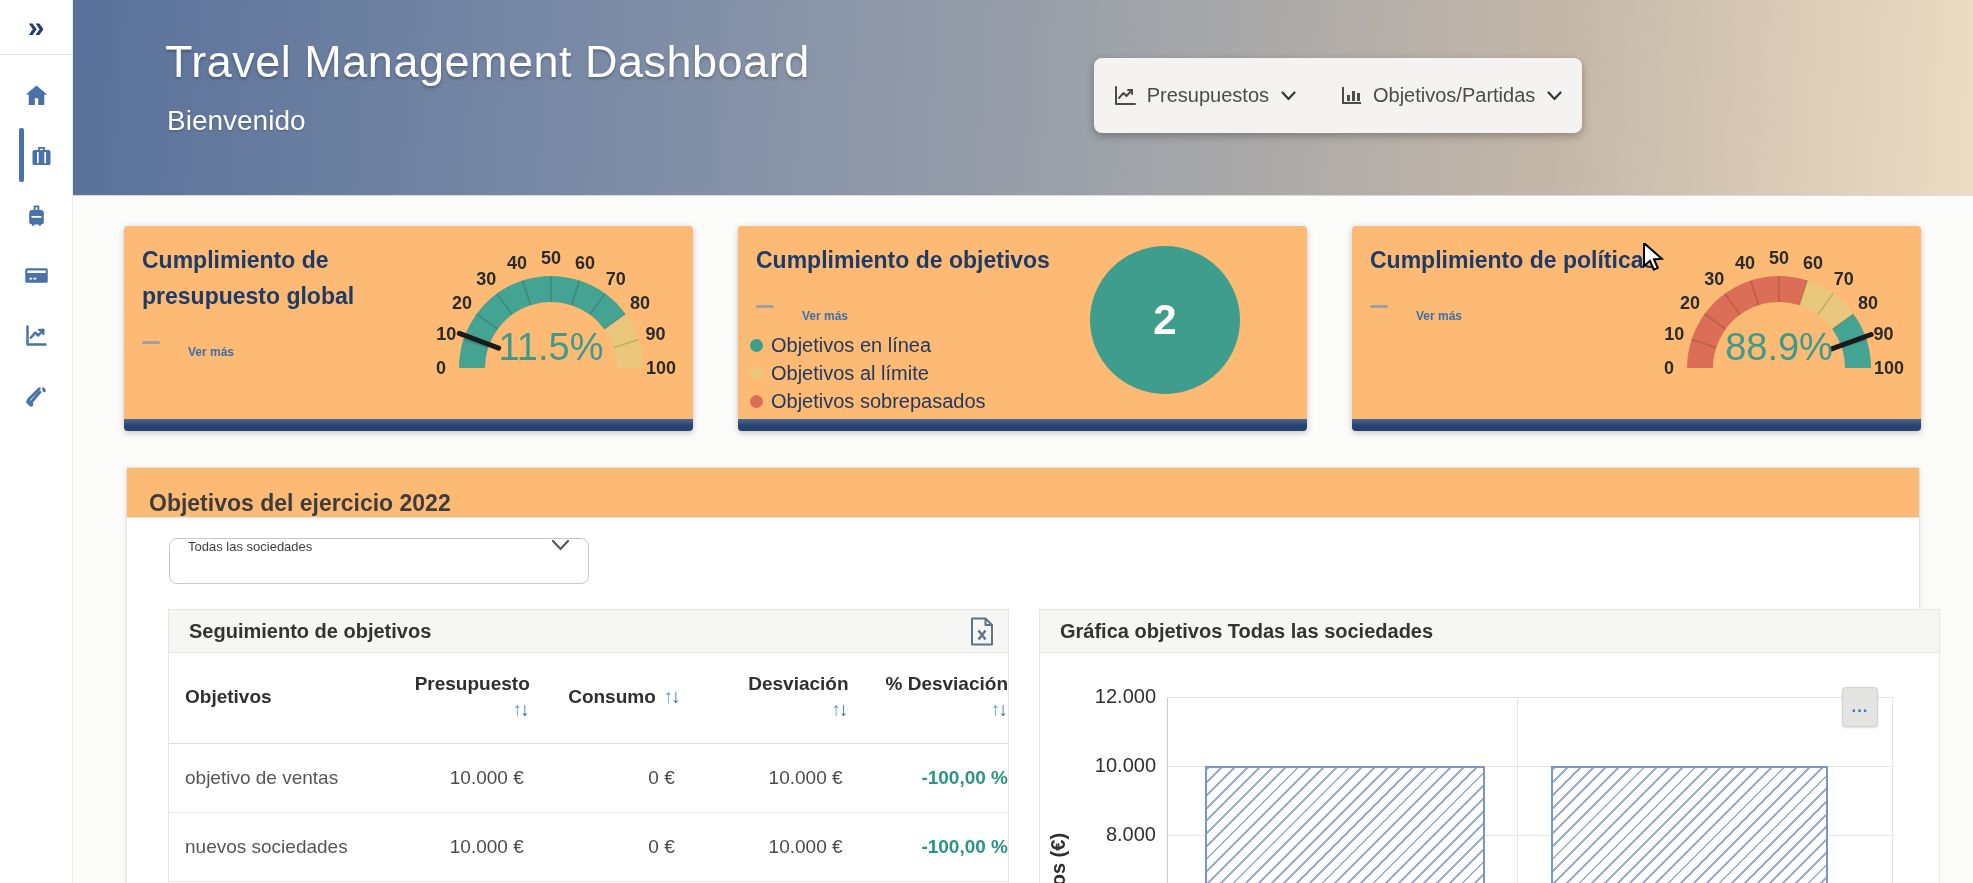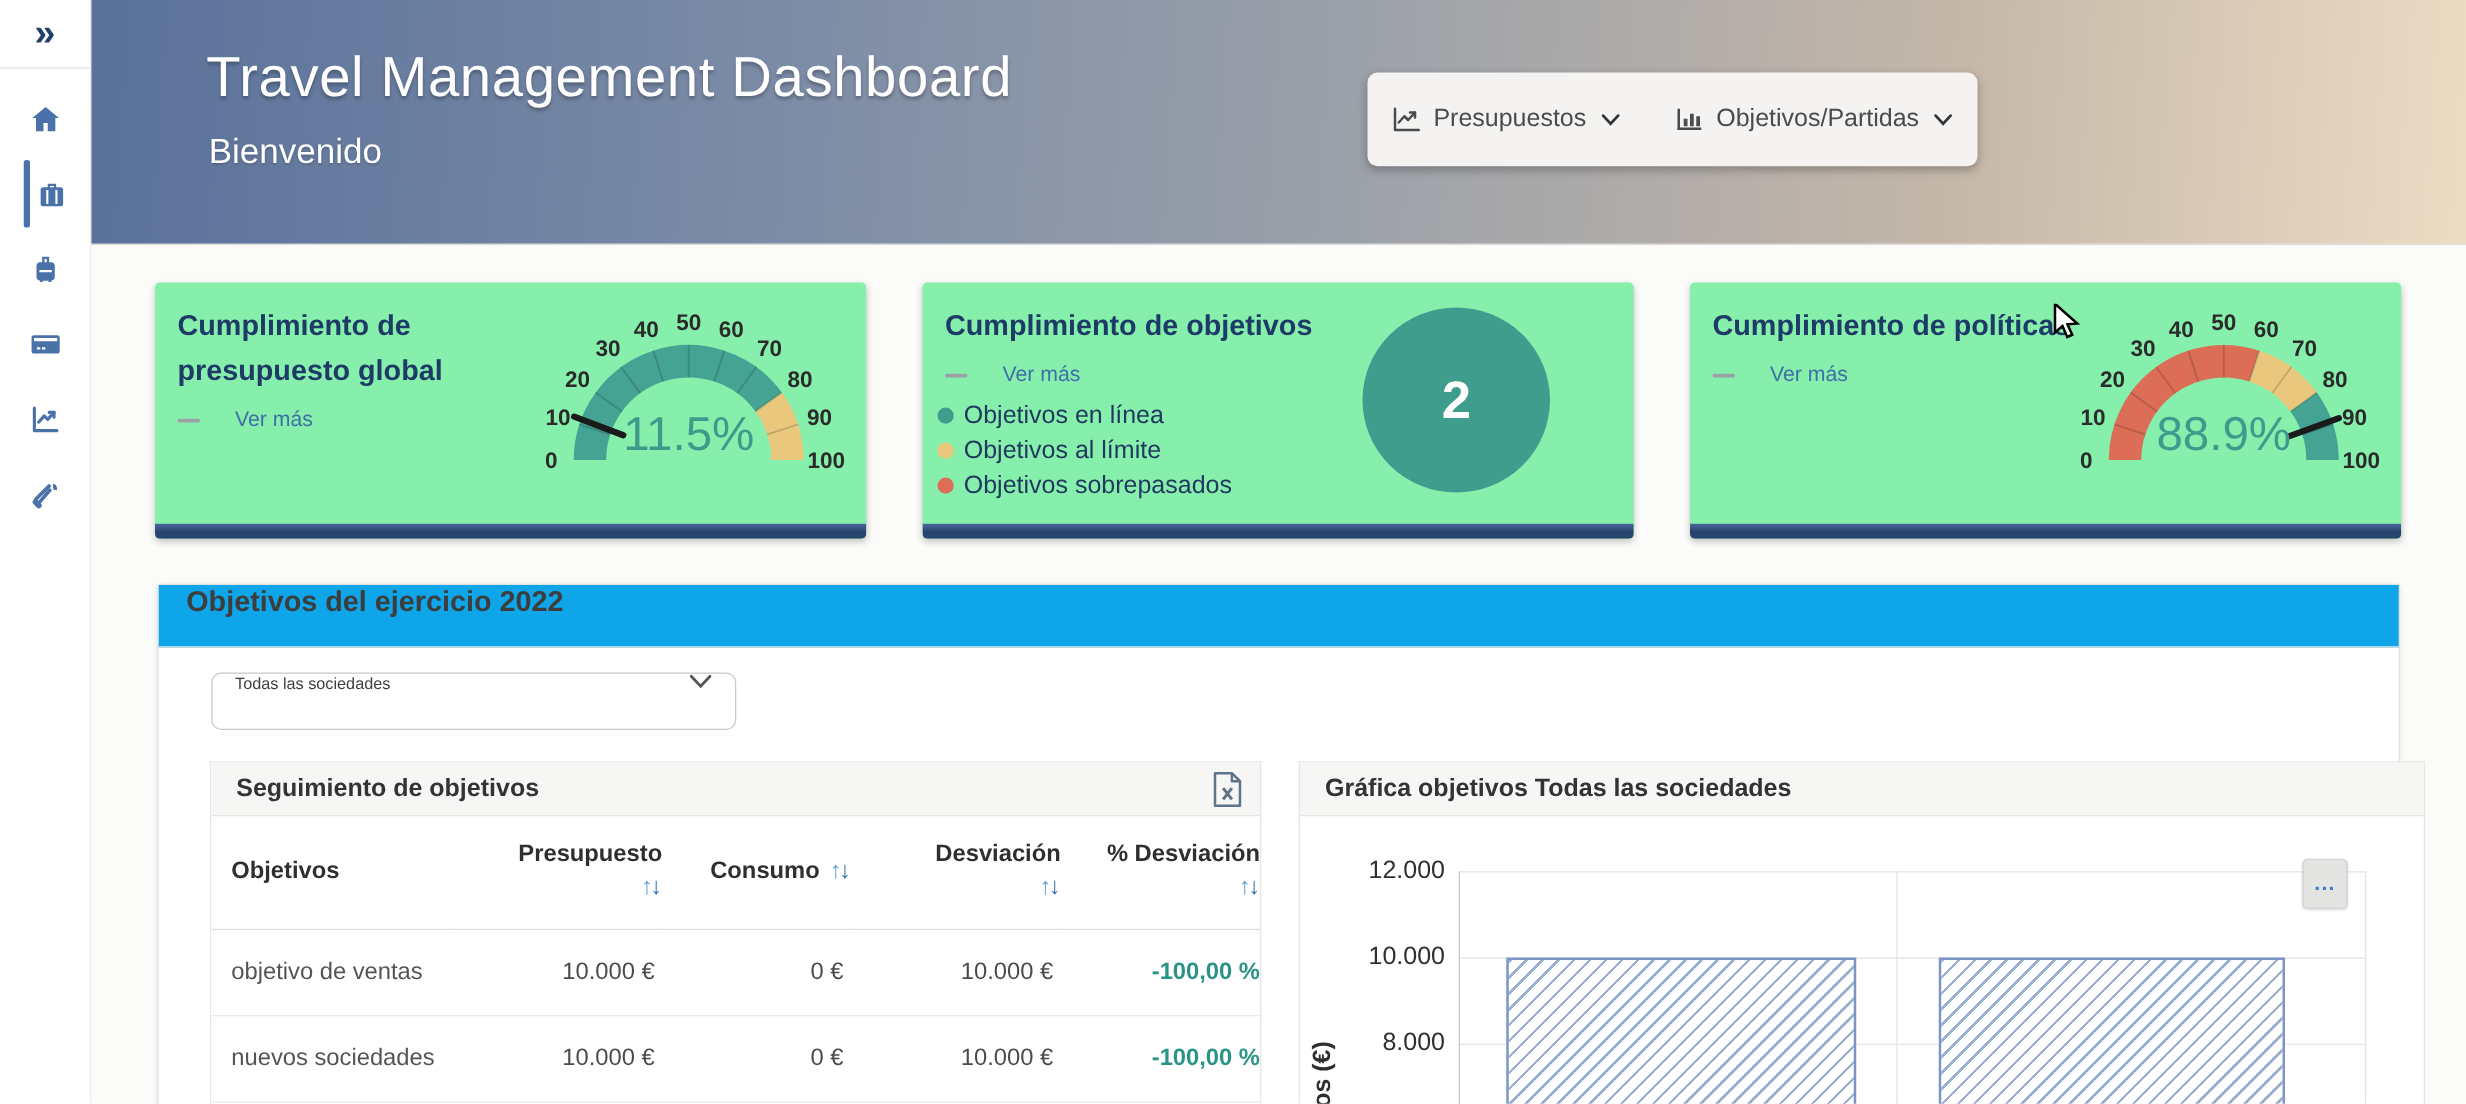--- a/index.html
+++ b/index.html
@@ -22,38 +22,38 @@
     background:linear-gradient(94deg,#59719a 0%,#7b8ba6 28%,#9aa0a9 52%,#c4b7a9 78%,#ecdcc3 100%);
     border-bottom:1px solid #d9d9d6;}
   .hd-title{position:absolute;left:93px;top:36px;font-size:45px;font-weight:300;color:#ffffff;letter-spacing:.5px;text-shadow:0 2px 3px rgba(0,0,0,.28);}
   .hd-sub{position:absolute;left:95px;top:105px;font-size:28px;font-weight:300;color:#ffffff;text-shadow:0 1px 2px rgba(0,0,0,.25);}
   .hd-panel{position:absolute;left:1022px;top:58px;width:488px;height:75px;background:#f4f3f1;border-radius:8px;
     box-shadow:0 3px 8px rgba(0,0,0,.28);display:flex;align-items:center;justify-content:center;gap:44px;}
   .hd-btn{display:flex;align-items:center;gap:10px;background:none;border:none;font-family:inherit;font-size:20px;color:#4b4b4b;cursor:pointer;padding:0;}
   .hd-btn svg.mini{width:23px;height:21px;}
   .hd-btn svg.chev{width:15px;height:10px;margin-left:2px;}
   
-  .card{position:absolute;top:226px;width:569px;height:205px;background:#86efac;border-radius:4px;
+  .card{position:absolute;top:226px;width:569px;height:205px;background:#fdba74;border-radius:4px;
     box-shadow:0 2px 6px rgba(0,0,0,.22);overflow:hidden;}
   .card1{left:124px;} .card2{left:738px;} .card3{left:1352px;}
   .card-bar{position:absolute;left:0;bottom:0;width:100%;height:12px;background:linear-gradient(#4a6a9d,#27436e 55%);}
   .card-title{padding:16px 0 0 18px;width:300px;font-size:23px;line-height:36px;font-weight:600;color:#1e3a66;}
   .card3 .card-title{width:470px;}
   .vermas{display:flex;align-items:center;margin:12px 0 0 18px;}
   .minus{display:inline-block;width:18px;height:3px;background:#9aa0a6;border-radius:2px;}
-  .vermas a{margin-left:28px;font-size:17px;font-weight:400;color:#3f6fa8;text-decoration:none;cursor:pointer;}
+  .vermas a{margin-left:28px;font-size:12px;font-weight:700;color:#3f6fa8;text-decoration:none;cursor:pointer;margin-top:19px;}
   .gauge{position:absolute;left:282px;top:12px;width:290px;height:152px;}
   .legend{list-style:none;margin:8px 0 0 12px;padding:0;text-align:right;}
   .legend li{display:flex;align-items:center;gap:8px;font-size:20px;color:#21395f;line-height:28px;}
   .dot{width:13px;height:13px;border-radius:50%;flex:0 0 13px;}
   .count-circle{position:absolute;left:352px;top:20px;width:150px;height:148px;border-radius:50%;background:#3f9d8d;
     display:flex;align-items:center;justify-content:center;color:#fff;font-size:42px;font-weight:600;}
   
   .section{position:absolute;left:126px;top:467px;width:1792px;height:500px;background:#ffffff;border:1px solid #e2e2e0;border-radius:3px;box-shadow:0 1px 4px rgba(0,0,0,.10);}
-  .section-hd{height:49px;background:#0ea5e9;border-bottom:1px solid #e3e3e1;display:flex;align-items:flex-start;padding-left:22px;
+  .section-hd{height:49px;background:#fdba74;border-bottom:1px solid #e3e3e1;display:flex;align-items:flex-end;padding-left:22px;
     font-size:23px;font-weight:700;color:#3d3d3d;}
   .filter{position:absolute;left:42px;top:70px;width:382px;height:44px;background:#fff;border:1px solid #c8c8c8;border-radius:8px;
     display:flex;justify-content:space-between;padding:0 18px;cursor:pointer;font-size:13px;color:#3f3f3f;}
   .filter svg{width:19px;height:12px;}
   .panel{position:absolute;top:141px;background:#fff;border:1px solid #e6e6e4;height:420px;overflow:hidden;}
   .panel-hd{height:42px;background:#f6f6f5;border-bottom:1px solid #e6e6e4;display:flex;align-items:center;padding:0 14px 0 20px;
     font-size:20px;font-weight:600;color:#333;justify-content:space-between;}
   .table-panel{left:41px;width:839px;}
   .chart-panel{left:912px;width:899px;}
   .xls{cursor:pointer;}

